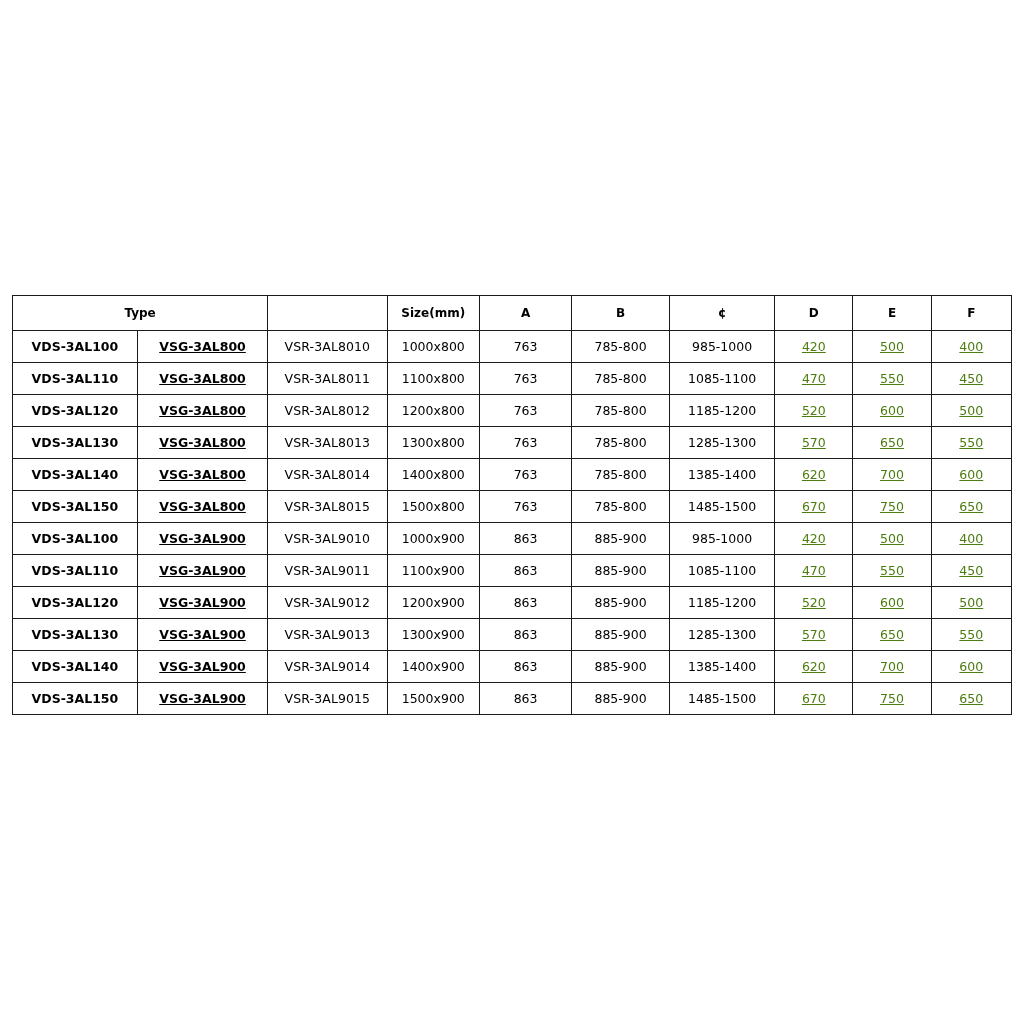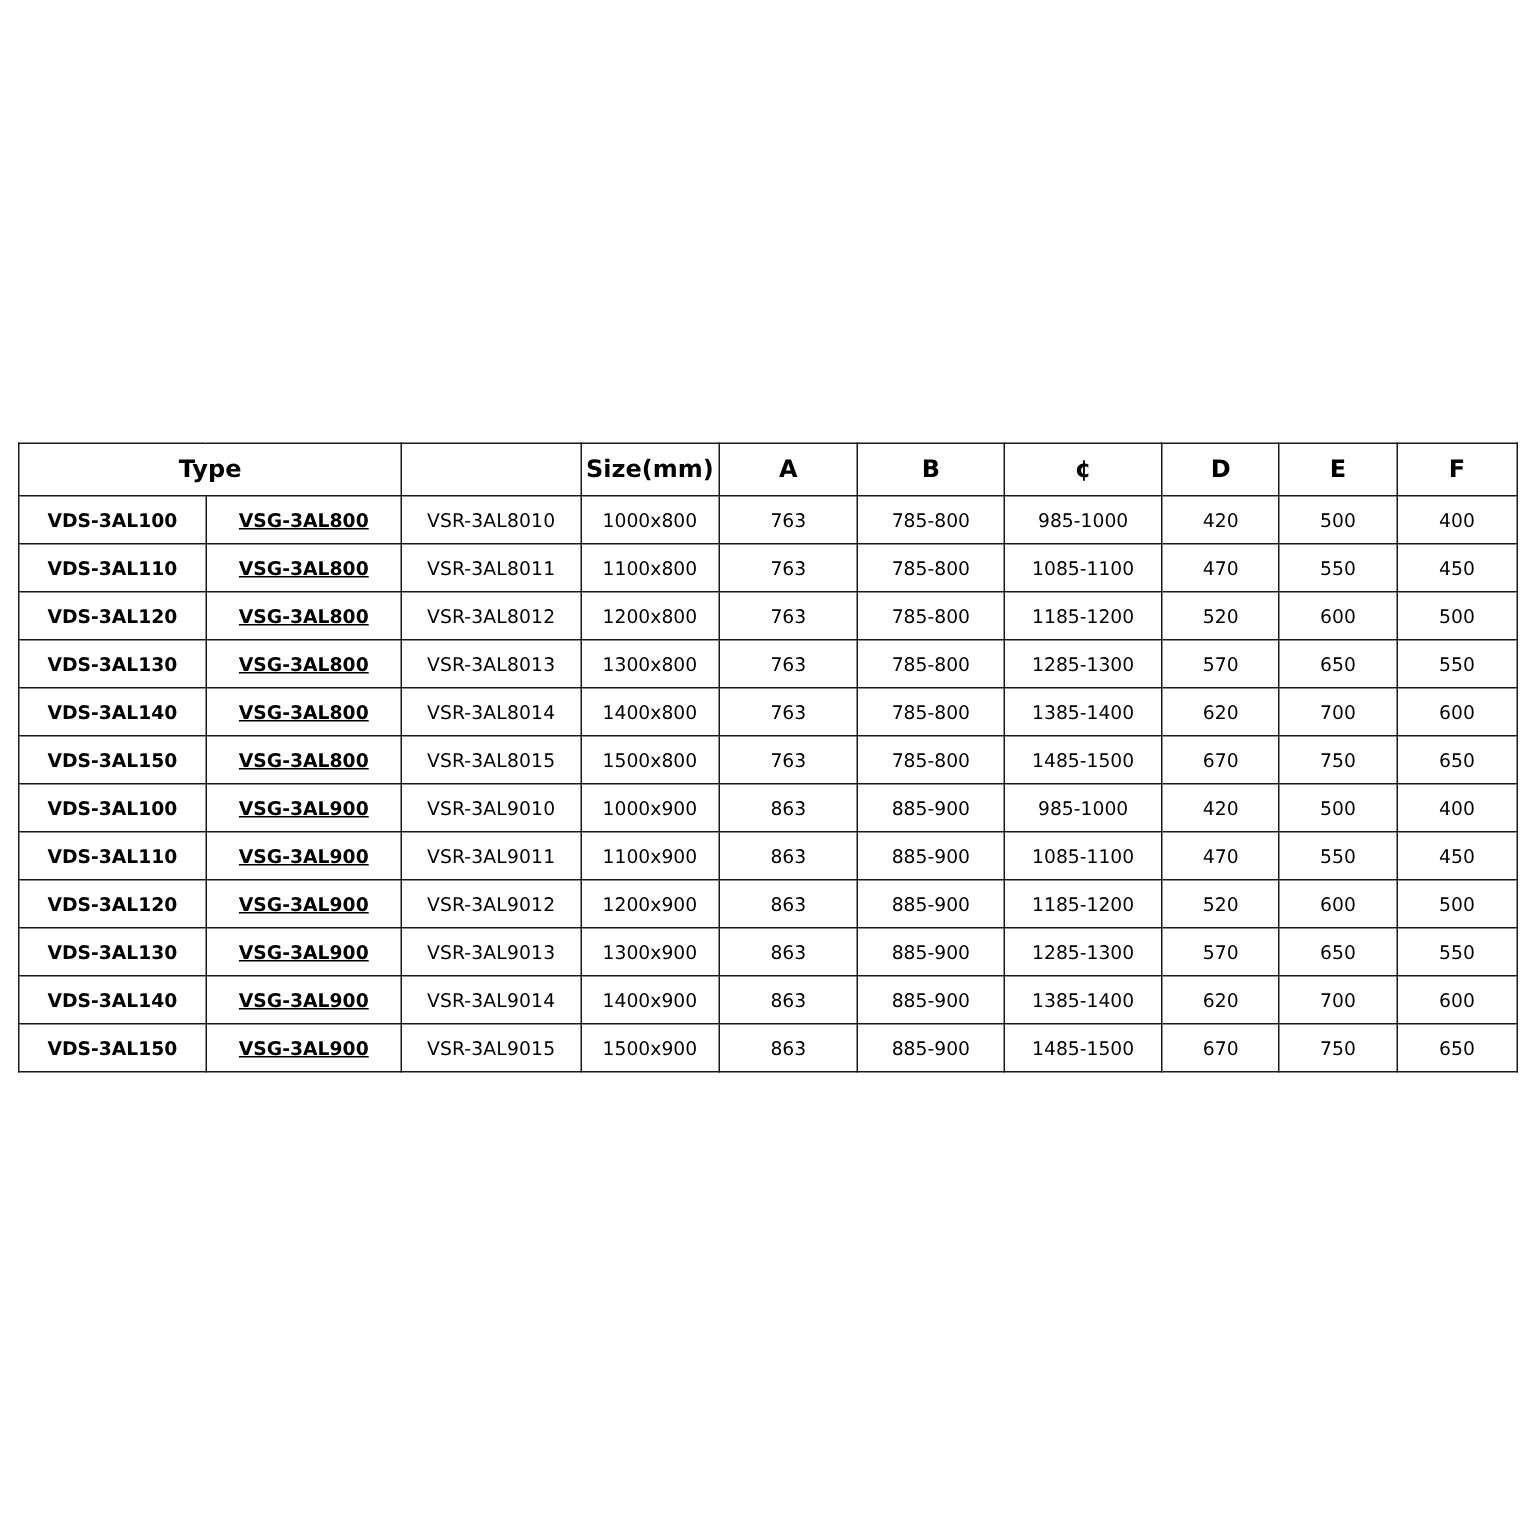--- a/index.html
+++ b/index.html
@@ -45,21 +45,21 @@
     font-size: 12.5px;
     padding: 0;
     height: 31px;
     line-height: 31px;
     white-space: nowrap;
   }
   table.spec thead th {
     height: 34px;
     line-height: 34px;
     font-weight: bold;
-    font-size: 16px;
+    font-size: 12px;
   }
   table.spec thead th.blank {
     border-left-color: #1a1a1a;
   }
   
   td.type-a, td.type-b {
     font-weight: bold;
     font-size: 12.5px;
   }
   td.type-a {
@@ -74,21 +74,21 @@
     text-decoration: underline;
   }
   td.code {
     font-size: 12.5px;
     letter-spacing: 0.1px;
   }
   td.num {
     font-size: 12.5px;
   }
   
-  td.soft { color: #000000; }
+  td.soft { color: #4d7c0f; text-decoration: underline; }
 </style>
 </head>
 <body>
 
 <div id="spec-table-wrap">
   <table class="spec">
     <colgroup>
       <col class="c-type1">
         <col class="c-type2">
         <col class="c-code">

